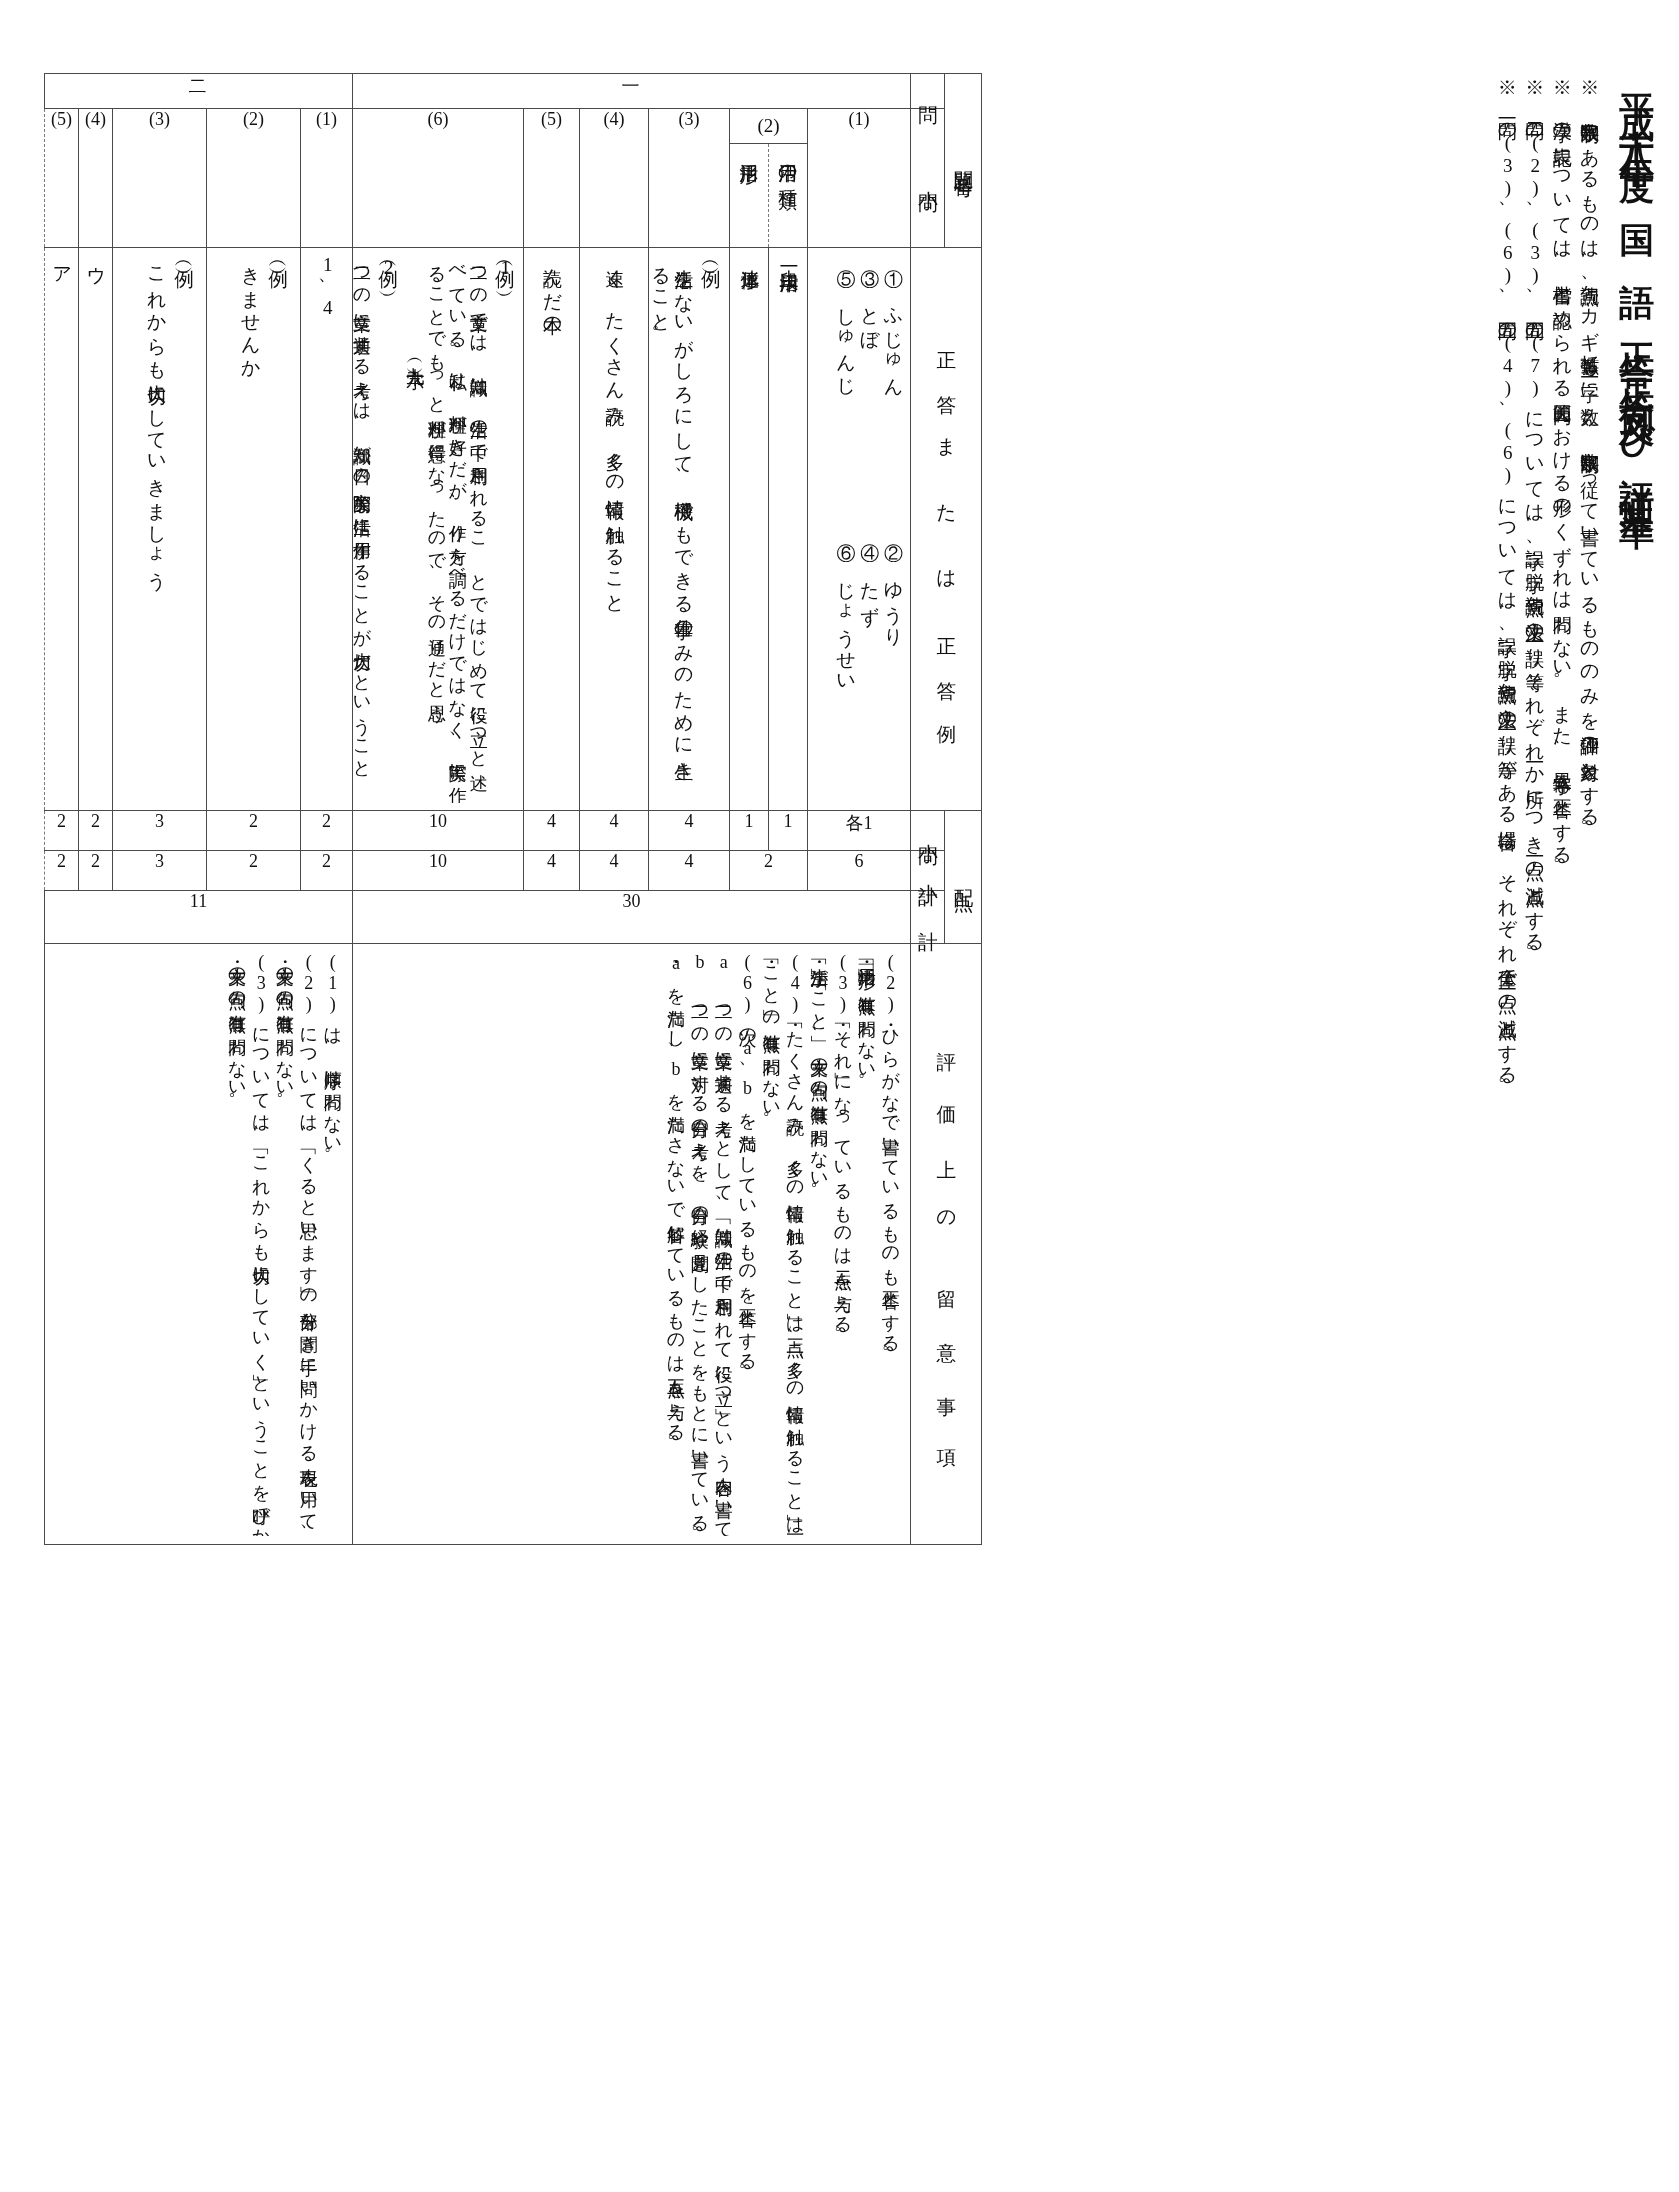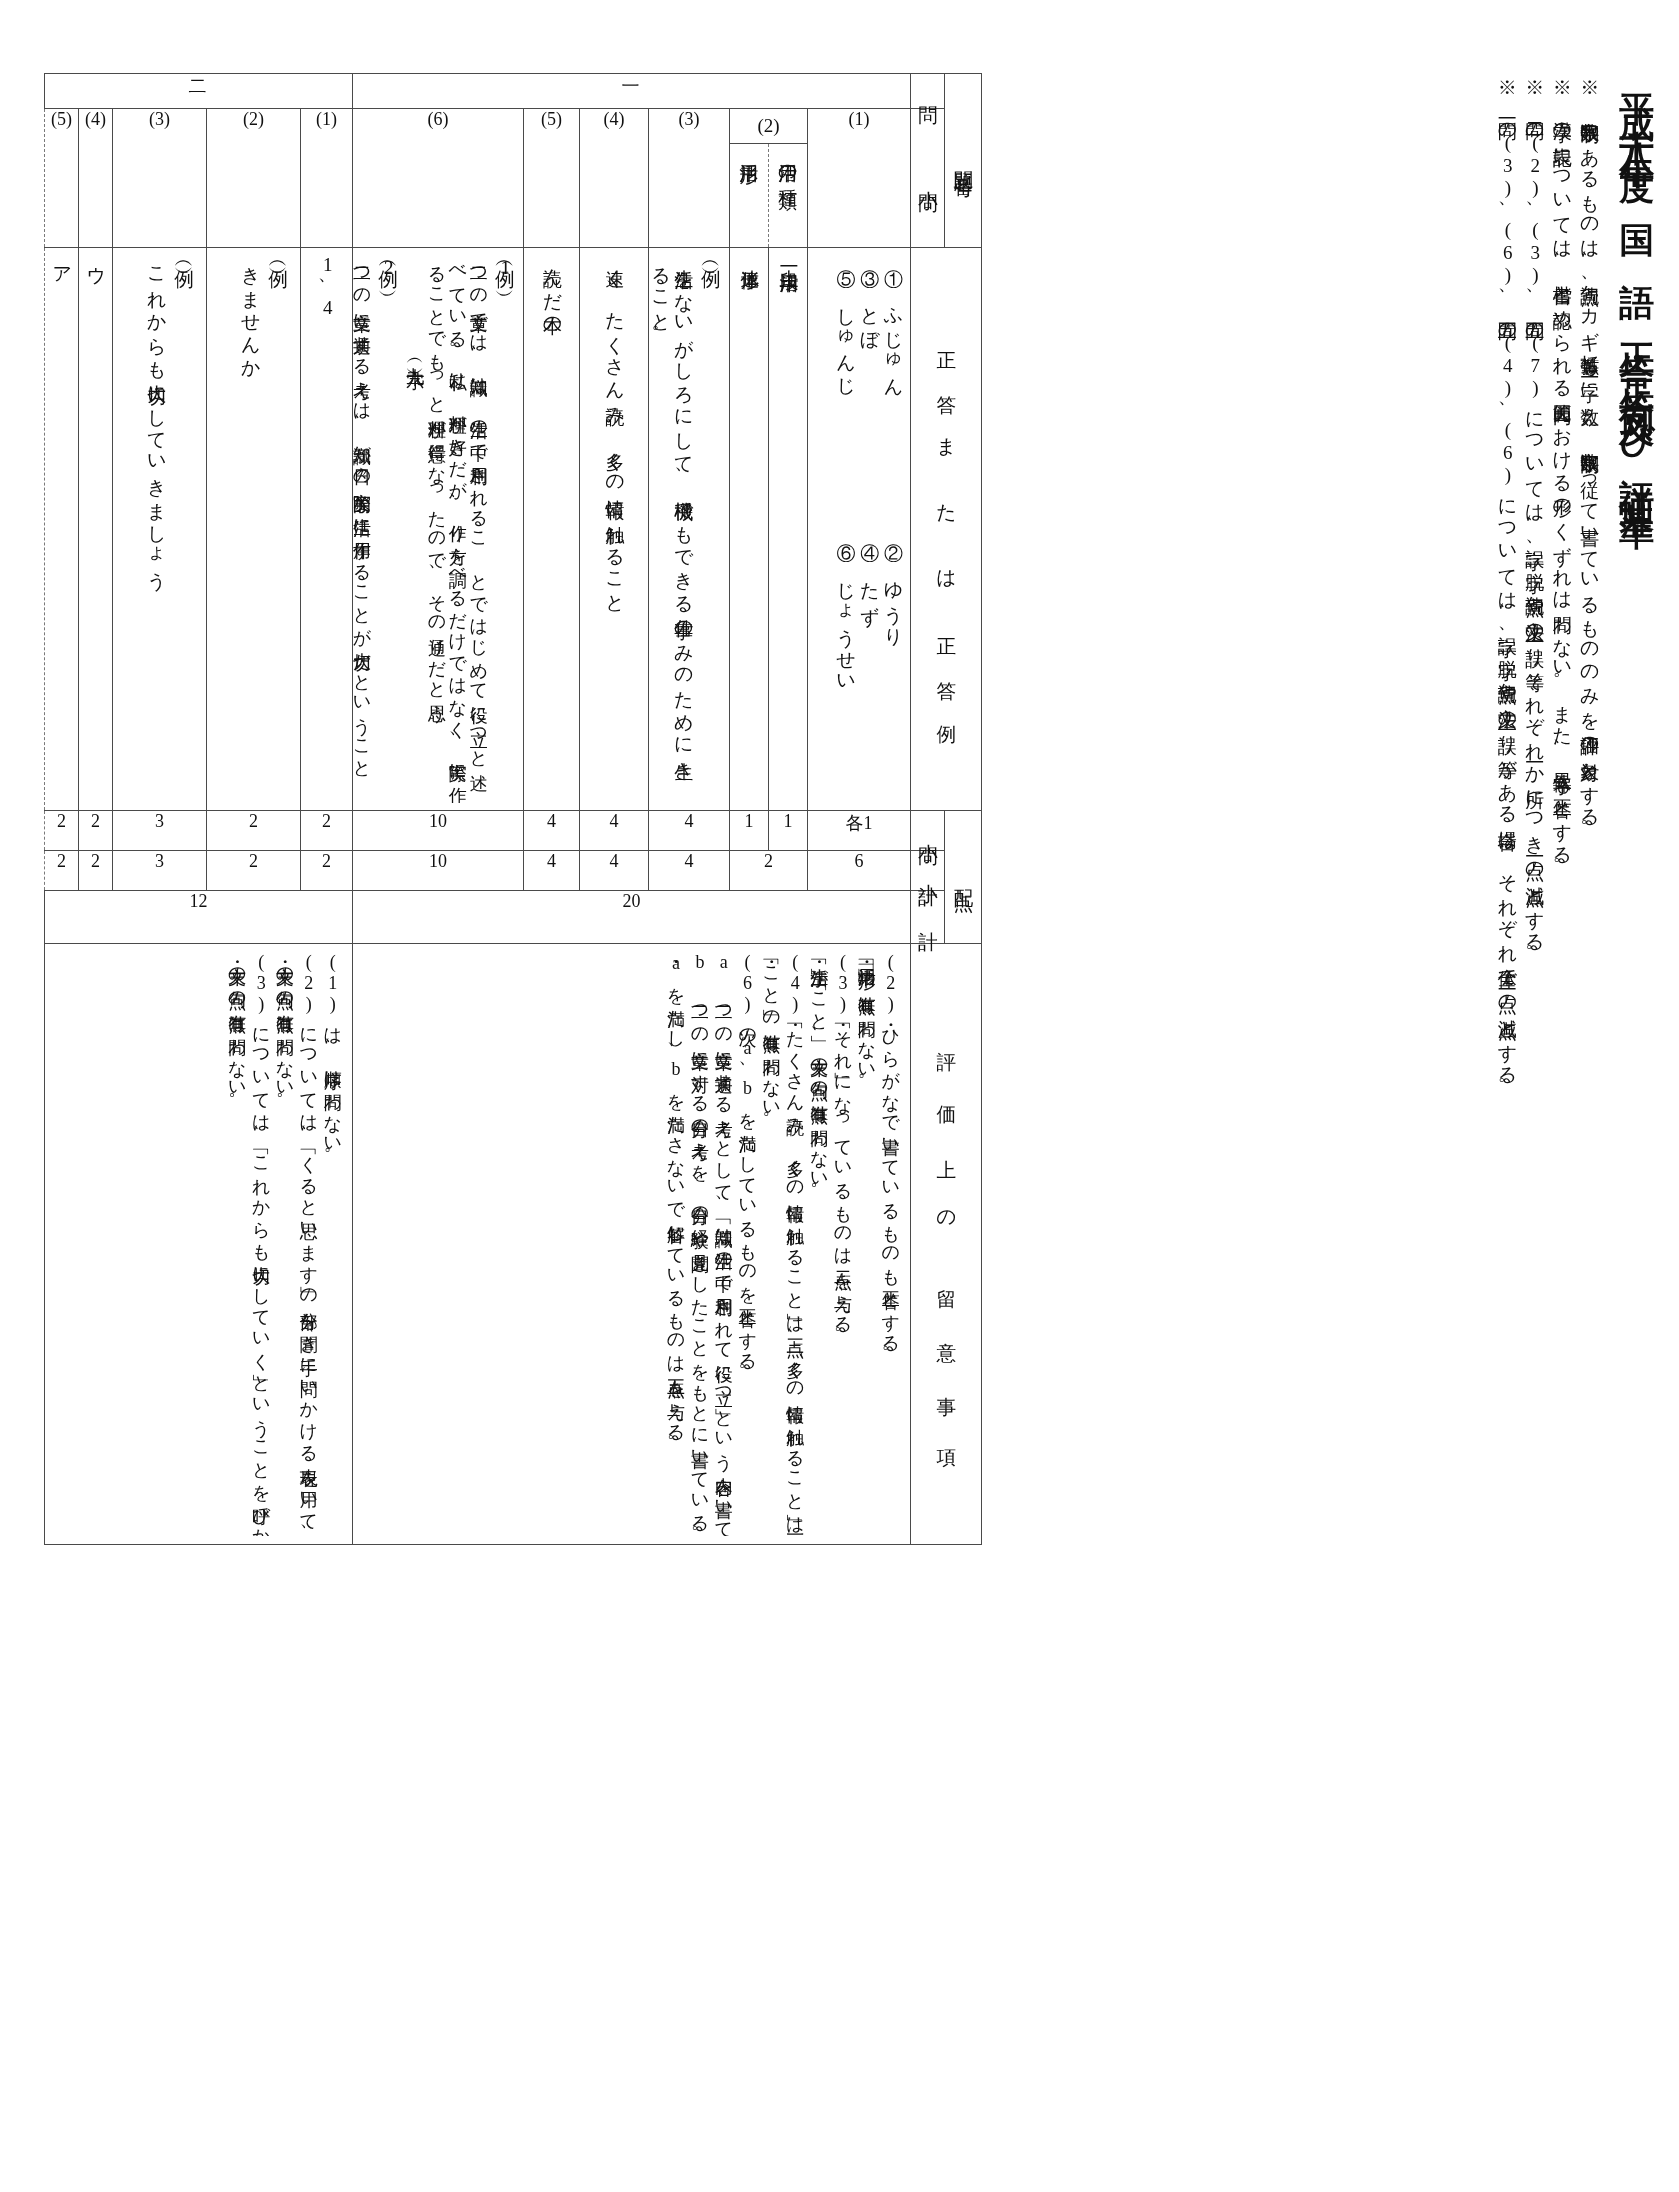--- a/index.html
+++ b/index.html
@@ -416,22 +416,22 @@
         <td class="dash-l" colspan="2">2</td>
         <td class="dash-l">6</td>
         <td>
           <div class="vcell-mid">
                 <span class="lbl-v">小計</span>
               </div>
         </td>
       </tr>
 
       <tr class="total-row">
-        <td colspan="5">12</td>
-        <td colspan="7">20</td>
+        <td colspan="5">11</td>
+        <td colspan="7">30</td>
         <td>
           <div class="vcell-mid">
                 <span class="lbl-v">計</span>
               </div>
         </td>
       </tr>
 
       <tr class="notes-row">
         <td colspan="5">
           <div class="notes-inner">

